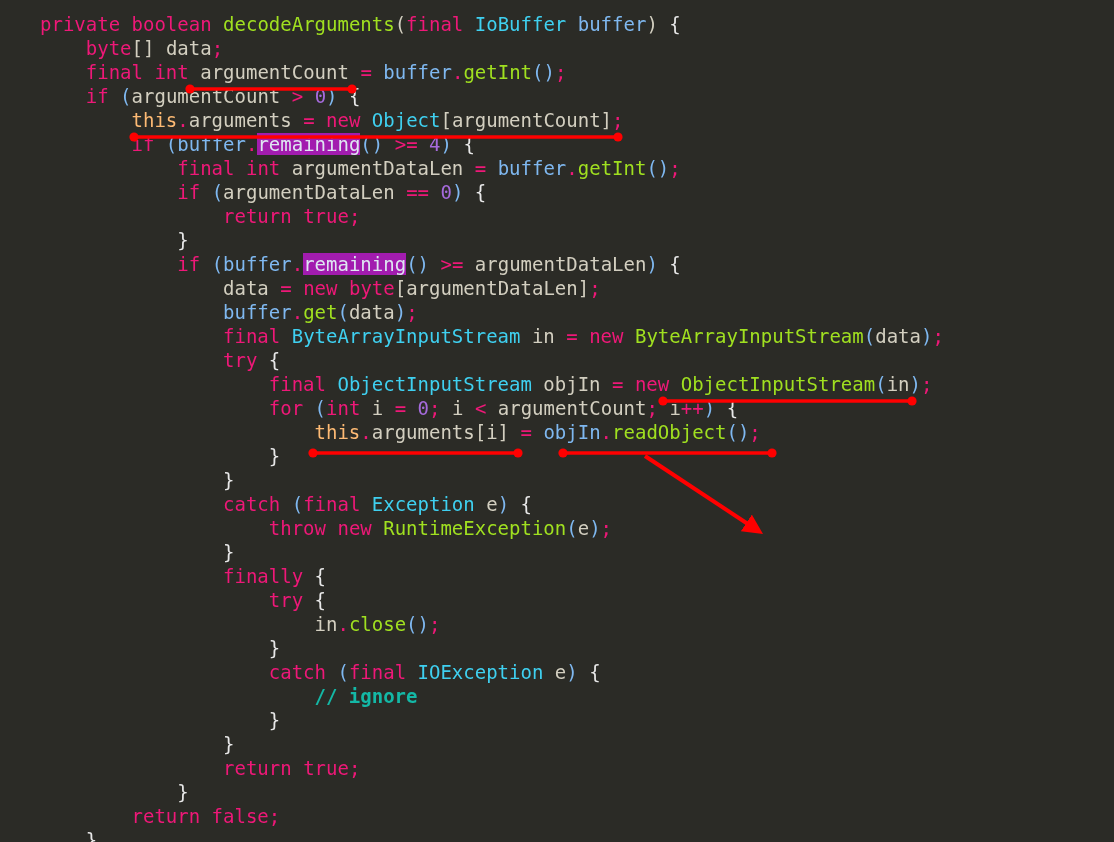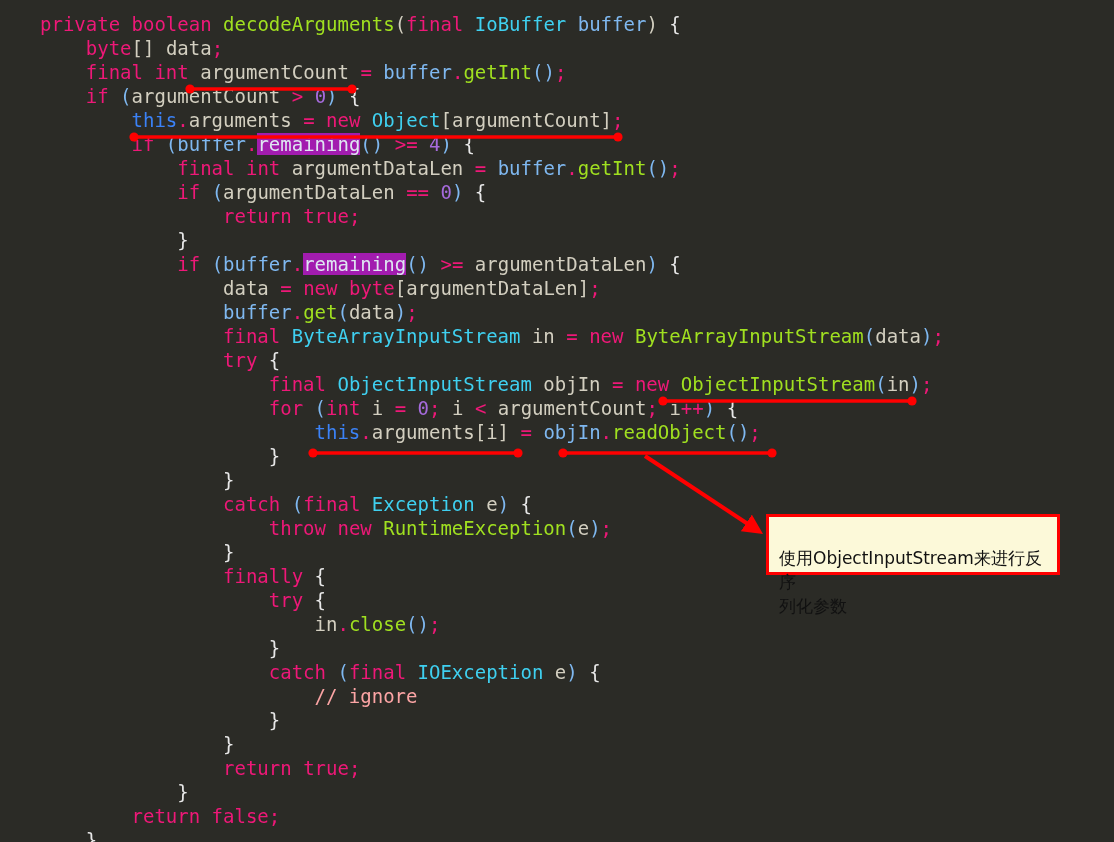--- a/index.html
+++ b/index.html
@@ -36,22 +36,22 @@
     padding-left: 24px;
   }
   
   .kw   { color: #ee1878; }          
   .typ  { color: #3fd0f0; }          
   .mth  { color: #a0e020; }          
   .var  { color: #7fb8f0; }          
   .pln  { color: #d3cfc0; }          
   .num  { color: #a66bdd; }          
   .op   { color: #ee1878; }          
-  .fld  { color: #3b82f6; }          
-  .cmt  { color: #fca5a5; }          
+  .fld  { color: #fdba74; }          
+  .cmt  { color: #14b8a6; font-weight: bold; }          
   .brc  { color: #e8e8e8; }          
   .hl   { background: #a21caf; color: #dfe6f2; }  
 
   
   #overlay {
     position: absolute;
     left: 0; top: 0;
     width: 1114px; height: 842px;
     pointer-events: none;
   }
@@ -115,18 +115,14 @@
       <line x1="563" y1="453" x2="772" y2="453" stroke="#ff0000" stroke-width="3.4"></line>
       <circle cx="563" cy="453" r="4.6" fill="#ff0000"></circle>
       <circle cx="772" cy="453" r="4.6" fill="#ff0000"></circle>
     </g>
 
     <g>
       <line x1="645" y1="456" x2="757" y2="530" stroke="#ff0000" stroke-width="4" marker-end="url(#arrowhead)"></line>
     </g>
   </svg>
 
-  <div id="callout">
-    <span>使用ObjectInputStream来进行反序
-列化参数</span>
-  </div>
 
 </div>
 
 </body></html>

